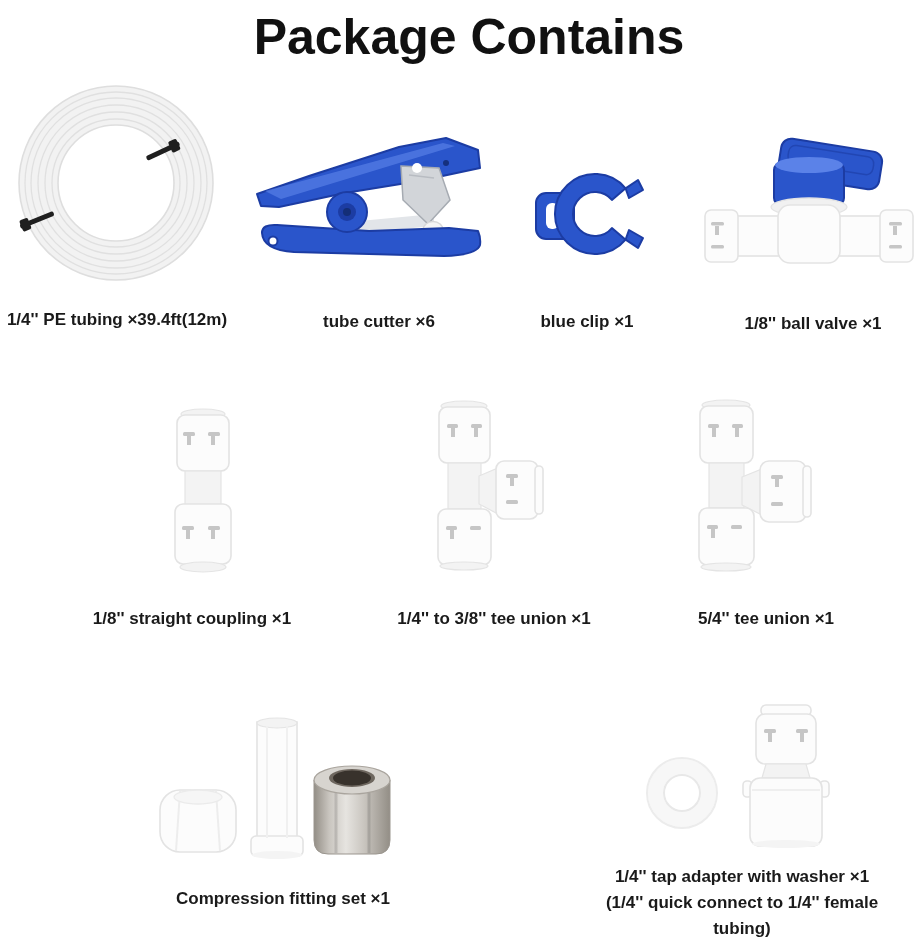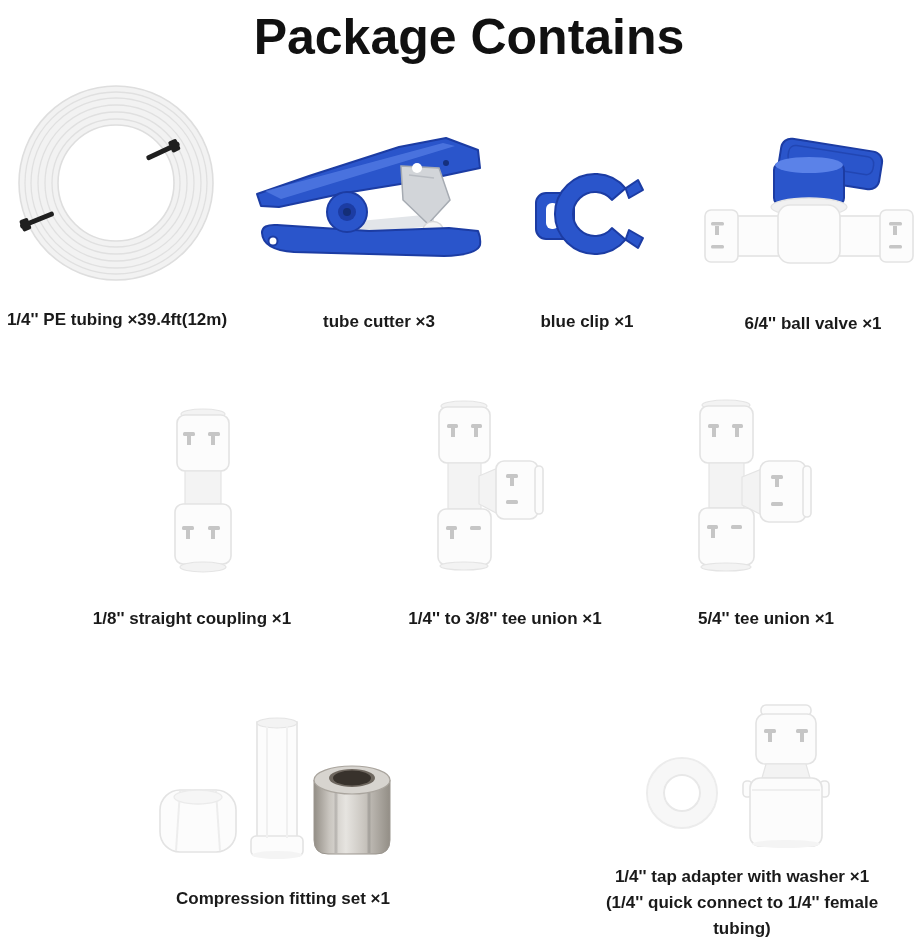--- a/index.html
+++ b/index.html
@@ -223,25 +223,25 @@
       <g class="slot">
         <rect x="144" y="36" width="12" height="4" rx="1.5"></rect>
           <rect x="148" y="40" width="4" height="9"></rect>
         <rect x="176" y="36" width="12" height="4" rx="1.5"></rect>
           <rect x="180" y="40" width="4" height="9"></rect>
       </g>
     </svg>
   </figure>
 
   <div class="lbl" style="left:-3px;  top:302px; width:240px">1/4'' PE tubing ×39.4ft(12m)</div>
-  <div class="lbl" style="left:294px; top:304px; width:170px">tube cutter ×3</div>
+  <div class="lbl" style="left:294px; top:304px; width:170px">tube cutter ×6</div>
   <div class="lbl" style="left:512px; top:304px; width:150px">blue clip ×1</div>
-  <div class="lbl" style="left:718px; top:306px; width:190px">6/4'' ball valve ×1</div>
+  <div class="lbl" style="left:718px; top:306px; width:190px">1/8'' ball valve ×1</div>
   <div class="lbl" style="left:67px;  top:601px; width:250px">1/8'' straight coupling ×1</div>
-  <div class="lbl" style="left:380px; top:601px; width:250px">1/4'' to 3/8'' tee union ×1</div>
+  <div class="lbl" style="left:369px; top:601px; width:250px">1/4'' to 3/8'' tee union ×1</div>
   <div class="lbl" style="left:666px; top:601px; width:200px">5/4'' tee union ×1</div>
   <div class="lbl" style="left:153px; top:881px; width:260px">Compression fitting set ×1</div>
   <div class="lbl-multi" style="left:577px; top:856px; width:330px">
     <div>1/4'' tap adapter with washer ×1</div>
     <div>(1/4'' quick connect to 1/4'' female</div>
     <div>tubing)</div>
   </div>
 
 </div>
 

